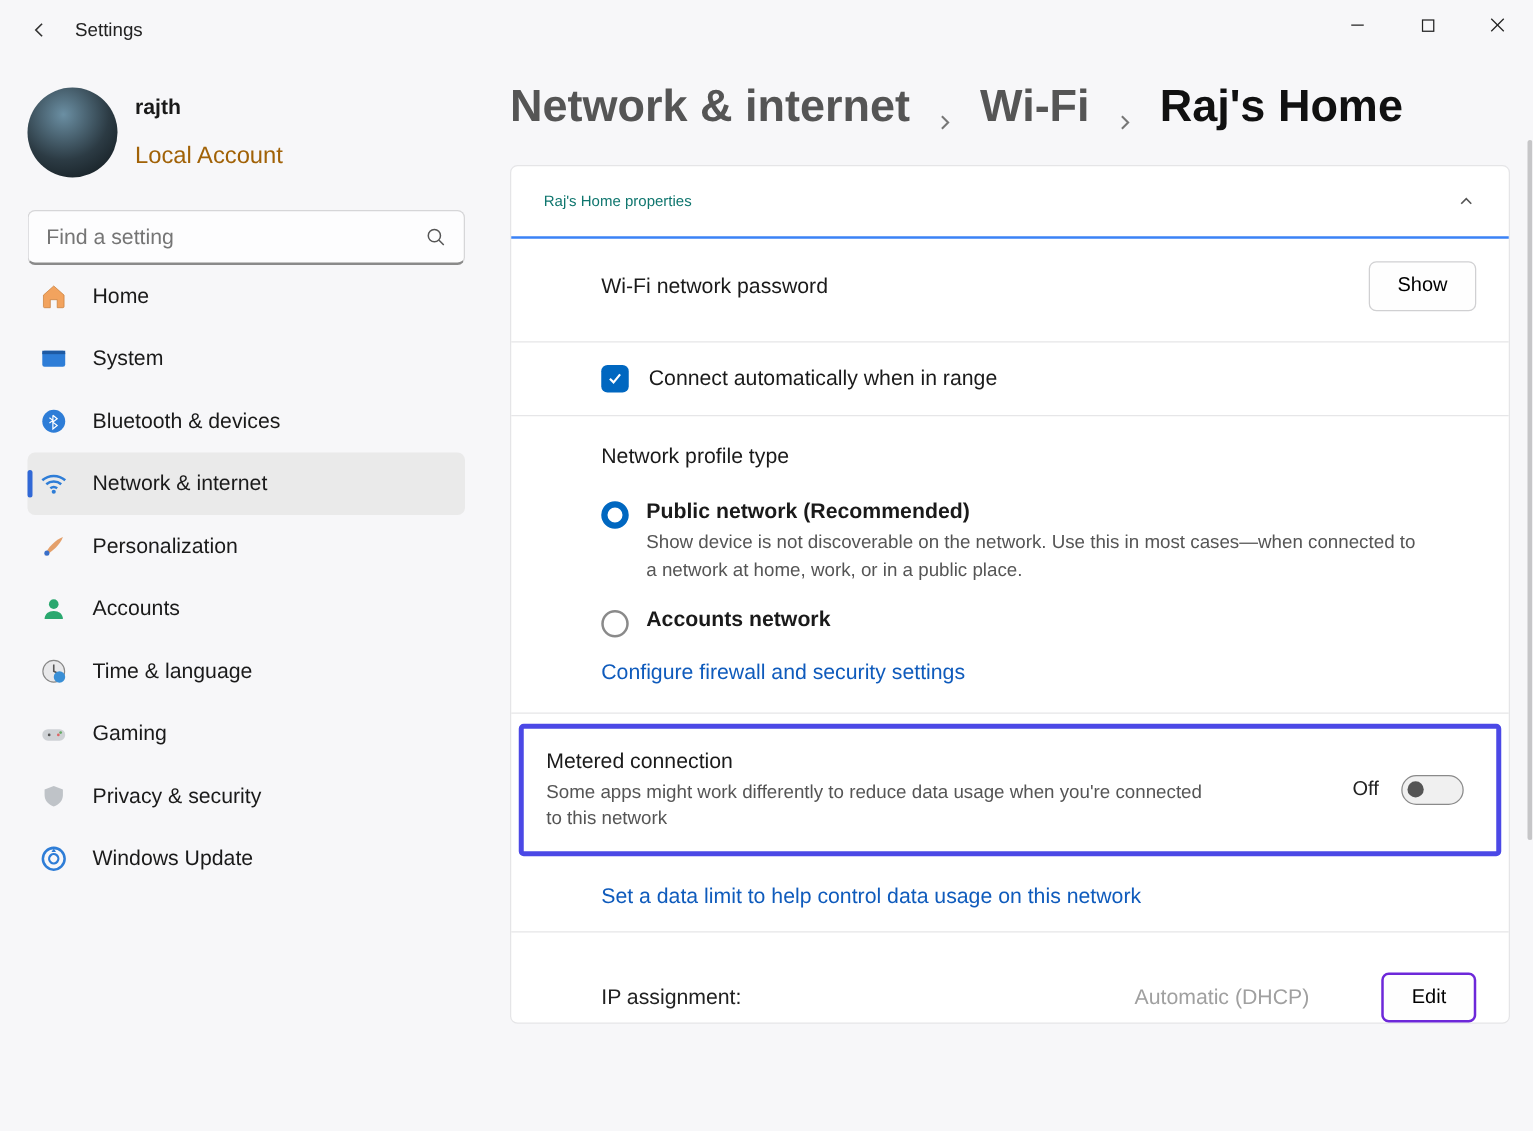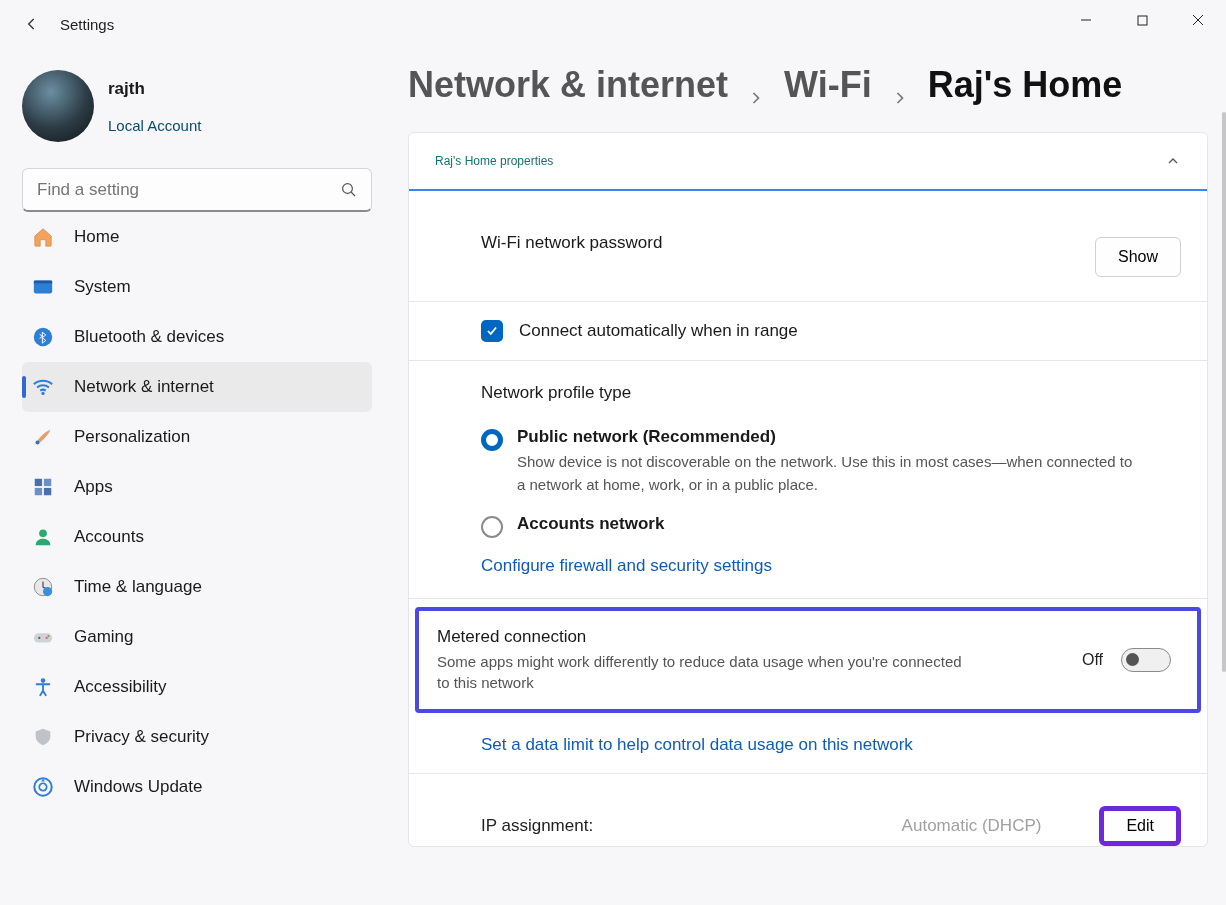--- a/index.html
+++ b/index.html
@@ -55,21 +55,21 @@
     margin-top: 22px;
     margin-bottom: 26px;
   }
   .avatar {
     width: 72px; height: 72px;
     border-radius: 50%;
     background: radial-gradient(circle at 40% 30%, #6b8fa3 0%, #2c3b44 55%, #0d1418 100%);
     flex: none;
   }
   .profile .name { font-size: 17px; font-weight: 600; }
-  .profile .sub  { font-size: 15px; color: #0c4a6e; margin-top: 18px; }
+  .profile .sub  { font-size: 19px; color: #a16207; margin-top: 18px; }
   .search-wrap {
     position: relative;
   }
   .search-input {
     width: 100%; height: 44px;
     border: 1px solid #d6d6d8;
     border-bottom: 2px solid #8a8a8a;
     border-radius: 6px;
     background: #fdfdfe;
     padding: 0 44px 0 14px;
@@ -155,21 +155,20 @@
   }
   .row .label { font-size: 17px; flex: 1; }
   .show-btn {
     height: 40px;
     padding: 0 22px;
     border-radius: 6px;
     border: 1px solid #d0d0d2;
     background: #fefefe;
     font-size: 16px;
     cursor: default;
-    margin-top: 28px;
   }
   .check-row {
     display: flex;
     align-items: center;
     gap: 16px;
     padding: 18px 26px 18px 72px;
     border-bottom: 1px solid #e6e6e8;
     font-size: 17px;
   }
   .chk {
@@ -251,21 +250,21 @@
     align-items: center;
     padding: 32px 26px 0 72px;
     gap: 36px;
   }
   .ip-row .label1 { font-size: 17px; color: #222; }
   .ip-row .val    { font-size: 17px; color: #a0a0a0; margin-left: auto; margin-right: 22px;}
   .edit-btn {
     height: 40px;
     padding: 0 22px;
     border-radius: 6px;
-    border: 5px solid #6d28d9;
+    border: 2px solid #6d28d9;
     background: #fefefe;
     font-size: 16px;
   }
   
   .vscroll {
     position: absolute;
     right: 0;
     top: 64px;
     width: 4px;
     height: 560px;
@@ -365,31 +364,20 @@
             <svg viewBox="0 0 24 24" width="22" height="22">
               <path d="M4 20c2-6 10-14 16-16-2 6-10 14-16 16z" fill="#e4a06b"></path>
               <circle cx="6" cy="18" r="2.2" fill="#3a6fc9"></circle>
             </svg>
           </span>
         <span>Personalization</span>
       </div>
       <div class="nav-item">
         <span class="nav-icon">
             <svg viewBox="0 0 24 24" width="22" height="22">
-              <rect x="3" y="3" width="8" height="8" fill="#4a6fb0"></rect>
-              <rect x="13" y="3" width="8" height="8" fill="#6b8fc8"></rect>
-              <rect x="3" y="13" width="8" height="8" fill="#6b8fc8"></rect>
-              <rect x="13" y="13" width="8" height="8" fill="#4a6fb0"></rect>
-            </svg>
-          </span>
-        <span>Apps</span>
-      </div>
-      <div class="nav-item">
-        <span class="nav-icon">
-            <svg viewBox="0 0 24 24" width="22" height="22">
               <circle cx="12" cy="8" r="4.2" fill="#2aa86f"></circle>
               <path d="M4 21c0-4.4 3.6-7 8-7s8 2.6 8 7" fill="#2aa86f"></path>
             </svg>
           </span>
         <span>Accounts</span>
       </div>
       <div class="nav-item">
         <span class="nav-icon">
             <svg viewBox="0 0 24 24" width="22" height="22">
               <circle cx="12" cy="12" r="9.5" fill="#e8e8ea" stroke="#888" stroke-width="1"></circle>
@@ -402,29 +390,20 @@
       <div class="nav-item">
         <span class="nav-icon">
             <svg viewBox="0 0 24 24" width="22" height="22">
               <rect x="2" y="8" width="20" height="10" rx="5" fill="#cfd2d6"></rect>
               <circle cx="8" cy="13" r="1.2" fill="#555"></circle>
               <circle cx="16" cy="13" r="1.2" fill="#d66"></circle>
               <circle cx="18" cy="11" r="1.2" fill="#6a6"></circle>
             </svg>
           </span>
         <span>Gaming</span>
-      </div>
-      <div class="nav-item">
-        <span class="nav-icon">
-            <svg viewBox="0 0 24 24" width="22" height="22">
-              <circle cx="12" cy="5" r="2.5" fill="#2e7dd7"></circle>
-              <path d="M5 9h14M12 9v7M9 21l3-5 3 5" stroke="#2e7dd7" stroke-width="2" fill="none" stroke-linecap="round"></path>
-            </svg>
-          </span>
-        <span>Accessibility</span>
       </div>
       <div class="nav-item">
         <span class="nav-icon">
             <svg viewBox="0 0 24 24" width="22" height="22">
               <path d="M12 3l8 3v5c0 5-3.5 8.5-8 10-4.5-1.5-8-5-8-10V6l8-3z" fill="#bfc3c8"></path>
             </svg>
           </span>
         <span>Privacy &amp; security</span>
       </div>
       <div class="nav-item">

